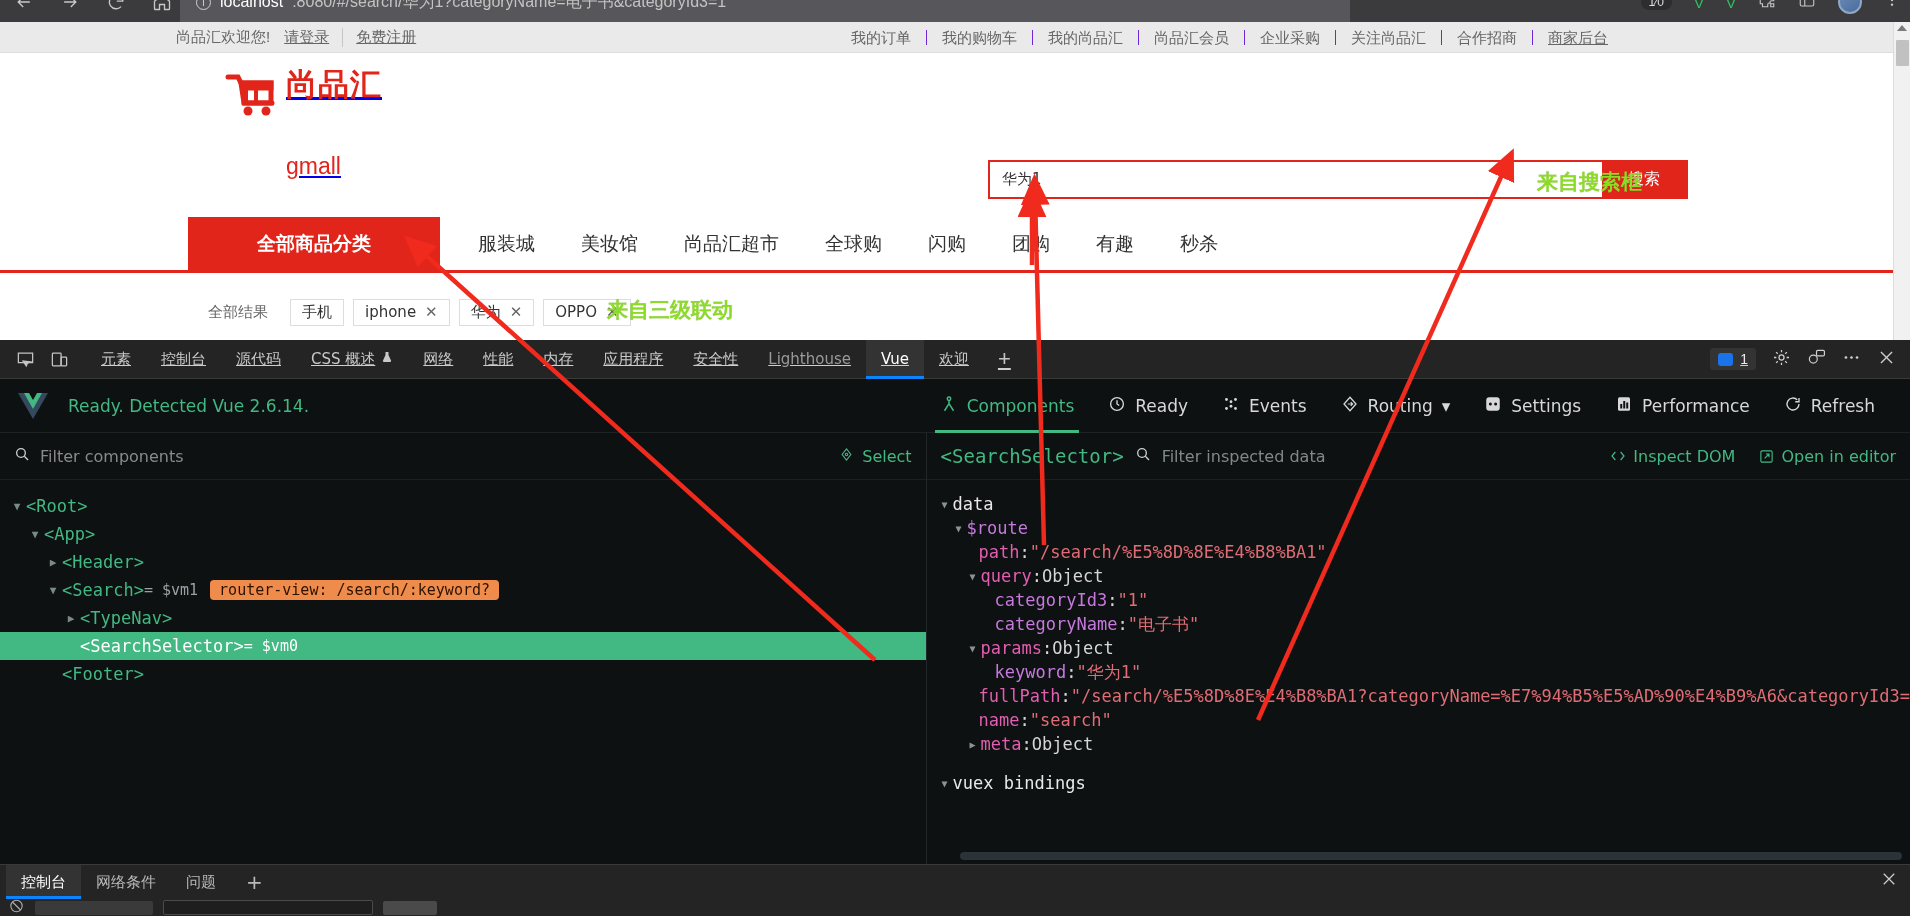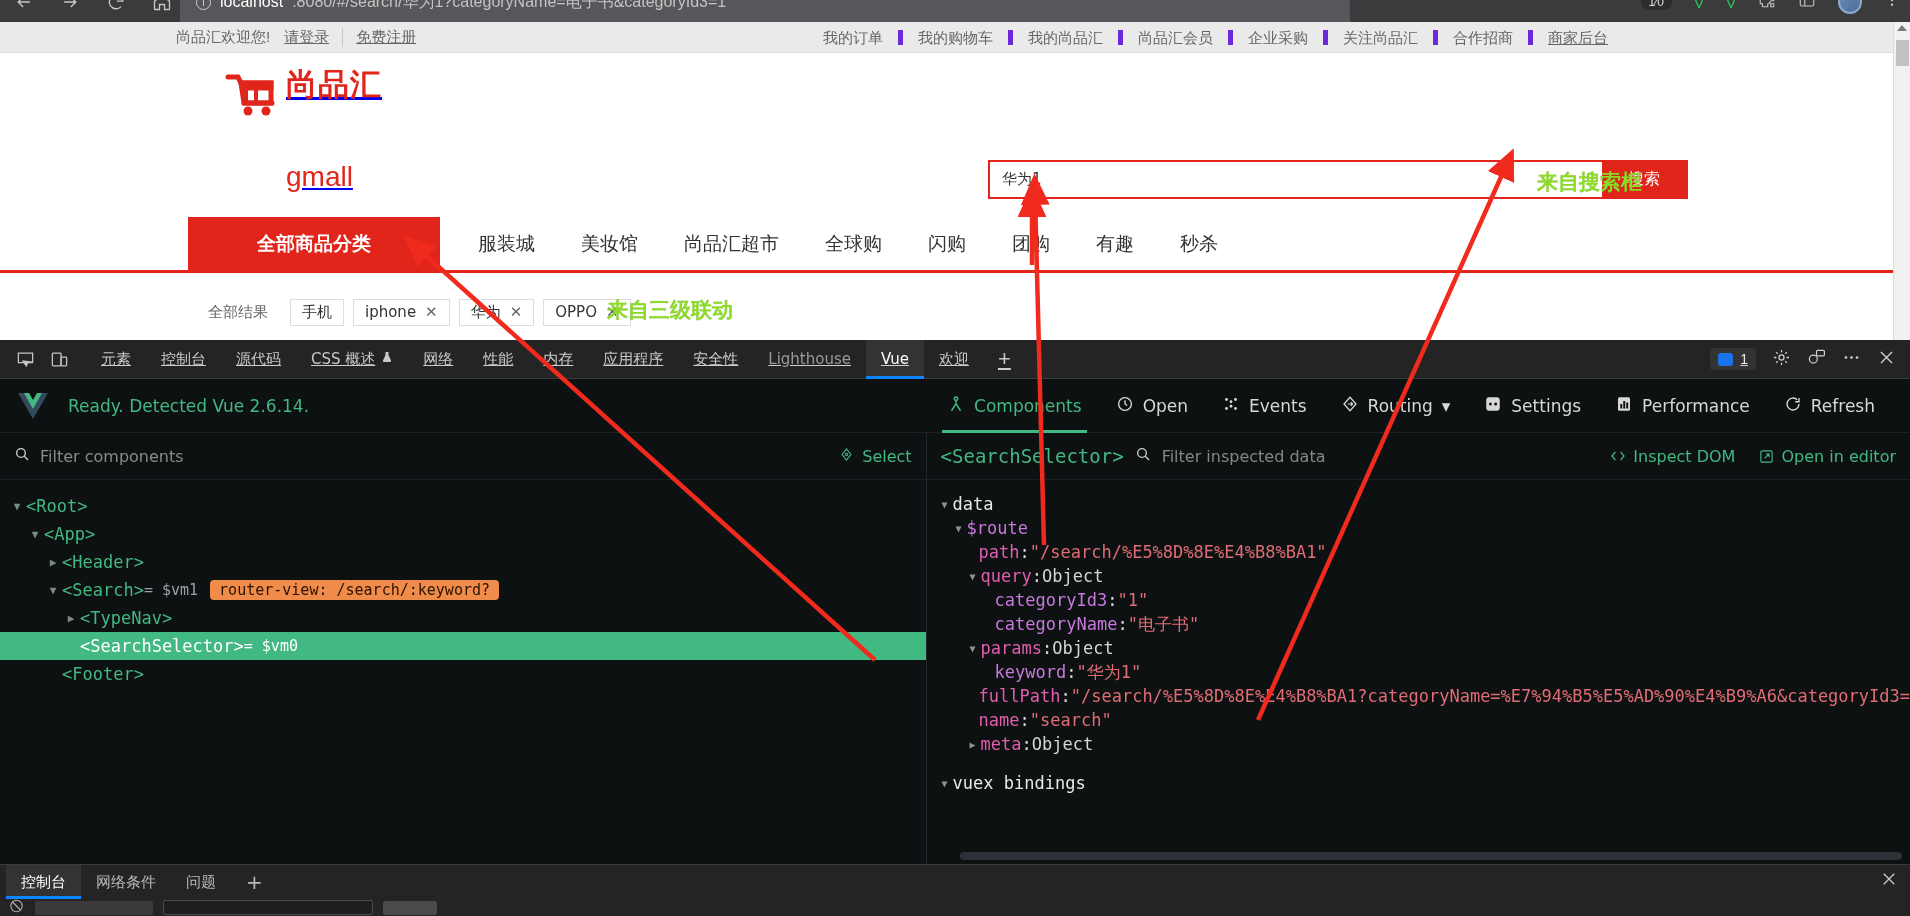--- a/index.html
+++ b/index.html
@@ -78,37 +78,37 @@
     height: 31px; background: #eaeaea; border-bottom: 1px solid #ddd;
     display: flex; align-items: center; font-size: 15px; color: #666;
   }
   .topbar-left { margin-left: 176px; display: flex; gap: 0; }
   .topbar-left .welcome { color: #666; margin-right: 14px; }
   .topbar-left .login { color: #666; padding-right: 13px; border-right: 1px solid #c6c6c6; }
   .topbar-left .reg { color: #666; padding-left: 13px; }
   .topbar-right { margin-left: auto; margin-right: 270px; display: flex; align-items: center; }
   .topbar-right a {
     color: #666; text-decoration: none; padding: 0 15px;
-    border-right: 5px solid #6d28d9; line-height: 15px;
+    border-right: 1px solid #6d28d9; line-height: 15px;
   }
   .topbar-right a:last-child { border-right: none; text-decoration: underline; }
 
   .header-row { height: 110px; position: relative; }
   .logo {
     position: absolute; left: 222px; top: 16px;
     display: flex; align-items: flex-start; gap: 6px;
   }
   .cart-icon { width: 58px; height: 56px; position: relative; }
   .logo-text { display: flex; flex-direction: column; line-height: 1; gap: 45px; }
   .logo-cn {
     font-size: 31px; color: #e1251b; font-weight: bold; letter-spacing: 1px;
     font-family: "DejaVu Sans", sans-serif;
   }
   .logo-en {
-    font-size: 28px; color: #e1251b; margin-top: 18px; letter-spacing: 0px;
+    font-size: 23px; color: #e1251b; margin-top: 10px; letter-spacing: 0px;
     font-family: "Liberation Sans", sans-serif;
   }
 
   .searchbox {
     position: absolute; left: 988px; top: 107px;
     width: 700px; height: 39px; display: flex;
     border: 2px solid #e1251b; background: #fff;
   }
   .searchbox input {
     flex: 1; border: none; outline: none; padding: 0 12px;
@@ -564,21 +564,21 @@
             </span>
             <span>Components</span>
           </div>
           <div class="vue-action">
             <span>
               <svg width="18" height="18" viewBox="0 0 24 24" fill="none" stroke="#d8d8d8" stroke-width="1.8">
                   <circle cx="12" cy="12" r="8.5"></circle>
                   <path d="M12 7v5l3 2"></path>
                 </svg>
             </span>
-            <span>Open</span>
+            <span>Ready</span>
           </div>
           <div class="vue-action">
             <span>
               <svg width="18" height="18" viewBox="0 0 24 24" fill="#d8d8d8">
                   <circle cx="6" cy="6" r="1.9"></circle>
                   <circle cx="12" cy="9" r="1.9"></circle>
                   <circle cx="18" cy="6" r="1.9"></circle>
                   <circle cx="6" cy="18" r="1.9"></circle>
                   <circle cx="12" cy="15" r="1.9"></circle>
                   <circle cx="18" cy="18" r="1.9"></circle>

